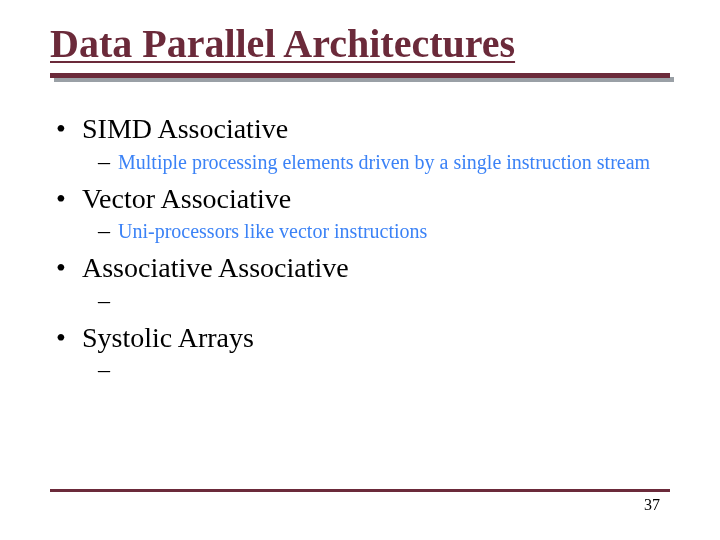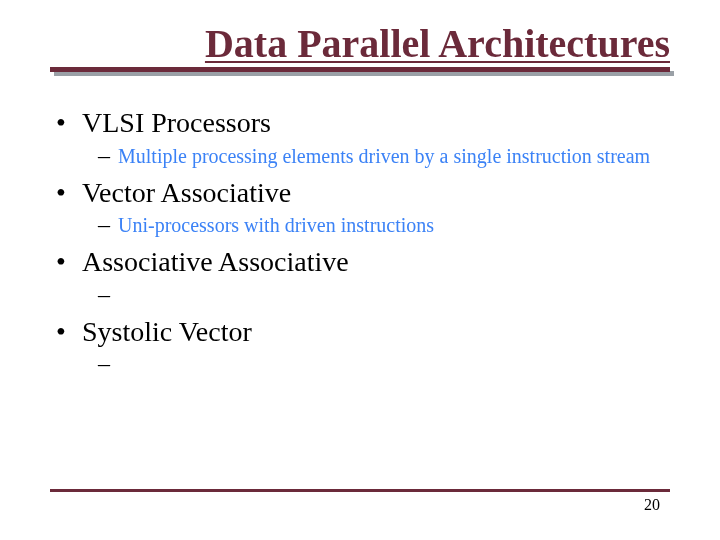--- a/index.html
+++ b/index.html
@@ -14,22 +14,22 @@
   .slide {
     width: 100%;
     height: 100%;
     padding: 20px 50px 40px 50px;
     position: relative;
   }
   .title {
     font-size: 40px;
     font-weight: bold;
     color: #6b2a3a;
-    text-align: right;
-    margin-bottom: 0;
+    text-align: left;
+    margin-bottom: 6px;
     text-decoration: underline;
     text-decoration-thickness: 2px;
     text-underline-offset: 4px;
   }
   .title-rule-wrap {
     position: relative;
     height: 10px;
     margin-bottom: 28px;
   }
   .title-rule-shadow {
@@ -106,49 +106,49 @@
   <div class="title">Data Parallel Architectures</div>
   <div class="title-rule-wrap">
     <div class="title-rule-shadow"></div>
     <div class="title-rule"></div>
   </div>
 
   <div class="content">
 
     <div class="bullet-row">
       <div class="bullet-dot">•</div>
-      <div class="bullet-text">VLSI Processors</div>
+      <div class="bullet-text">SIMD Associative</div>
     </div>
     <div class="sub-row">
       <div class="sub-dash">–</div>
       <div class="sub-text">Multiple processing elements driven by a single instruction stream</div>
     </div>
 
     <div class="bullet-row">
       <div class="bullet-dot">•</div>
       <div class="bullet-text">Vector Associative</div>
     </div>
     <div class="sub-row">
       <div class="sub-dash">–</div>
-      <div class="sub-text">Uni-processors with driven instructions</div>
+      <div class="sub-text">Uni-processors like vector instructions</div>
     </div>
 
     <div class="bullet-row">
       <div class="bullet-dot">•</div>
       <div class="bullet-text">Associative Associative</div>
     </div>
     <div class="sub-row">
       <div class="sub-dash">–</div>
     </div>
 
     <div class="bullet-row">
       <div class="bullet-dot">•</div>
-      <div class="bullet-text">Systolic Vector</div>
+      <div class="bullet-text">Systolic Arrays</div>
     </div>
     <div class="sub-row">
       <div class="sub-dash">–</div>
     </div>
 
   </div>
 
   <div class="footer-rule"></div>
-  <div class="page-num">20</div>
+  <div class="page-num">37</div>
 </div>
 
 </body></html>

